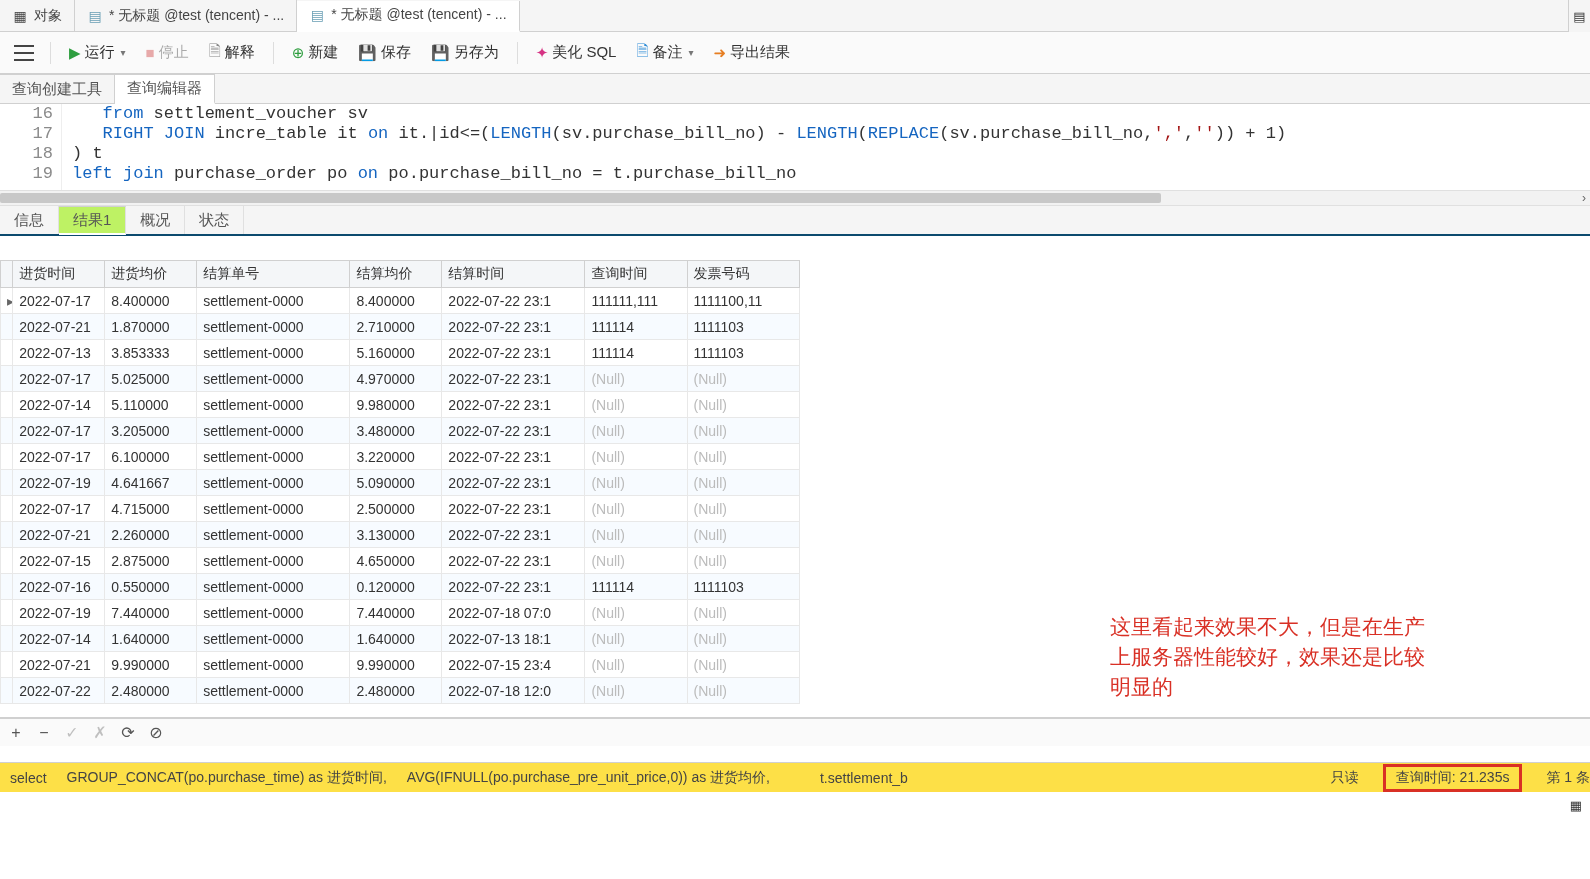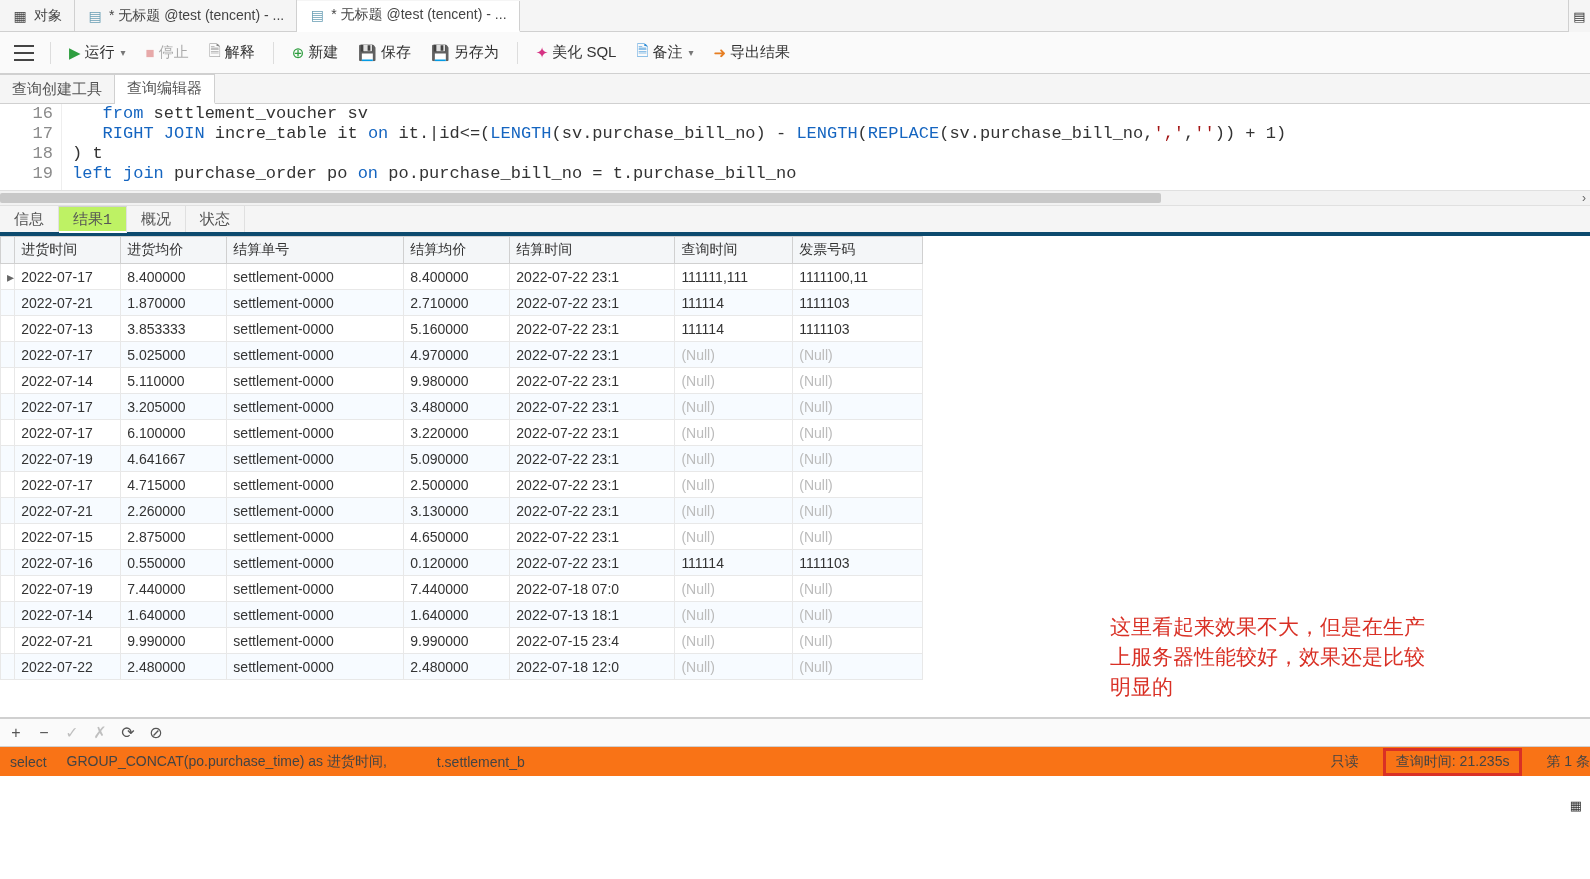--- a/index.html
+++ b/index.html
@@ -102,31 +102,31 @@
   
   .hscroll {
     height: 16px; background:#f2f2f2; border-top:1px solid #e0e0e0; border-bottom:1px solid #e0e0e0;
     position:relative;
   }
   .hscroll-thumb { position:absolute; left:0; top:2px; height:10px; width:73%; background:#c8c8c8; border-radius:2px;}
   .hscroll-arrow-right { position:absolute; right:4px; top:0; font-size:12px; color:#666; }
 
   
   .result-tabs {
-    display:flex; height:30px; background:#f5f5f5; border-bottom:4px solid #0c4a6e;font-family:Liberation Mono, monospace;
+    display:flex; height:30px; background:#f5f5f5; border-bottom:2px solid #0c4a6e;
   }
   .result-tab {
     padding:0 14px; display:flex; align-items:center; cursor:pointer;
     font-size:15px; color:#555; border-right:1px solid #e0e0e0;
   }
   .result-tab.active { background:#bef264; border-top:1px solid #d0d0d0; border-bottom:2px solid #fff; margin-bottom:-1px; font-weight:500; }
 
   
   .grid {
-    border-collapse:collapse; width:923px; table-layout:fixed;
+    border-collapse:collapse; width:800px; table-layout:fixed;margin-top:24px;
   }
   .grid th {
     background:#f4f6f8; border:1px solid #d0d0d0; padding:4px 6px; text-align:left;
     font-weight:normal; font-size:14px; color:#333; height:26px;
     overflow:hidden; white-space:nowrap;
   }
   .grid td {
     border:1px solid #e8e8e8; padding:3px 6px; font-size:14px; height:26px;
     overflow:hidden; white-space:nowrap; text-overflow:clip;
   }
@@ -138,23 +138,24 @@
 
   
   .footer-bar1 {
     height: 28px; display:flex; align-items:center; gap:8px; padding:0 6px;
     border-top:1px solid #d0d0d0; background:#fafafa;
   }
   .footer-bar1 .fb-btn { width:20px; text-align:center; color:#555; font-size:16px; cursor:pointer; }
   .footer-bar1 .fb-btn.disabled{ opacity:0.35; cursor:default;}
   .footer-bar2 {
     height: 30px; display:flex; align-items:center; padding:0 10px; gap:20px;
-    border-top:1px solid #d0d0d0; background:#f97316; font-size:14px; color:#444;
+    border-top:1px solid #d0d0d0; background:#fde047; font-size:14px; color:#444;
     justify-content:flex-start;
     position:relative;
+    margin-top:16px;
   }
   .footer-right { position:absolute; right:0; display:flex; gap:24px; align-items:center;}
   .query-time-box { border:3px solid #d93025; padding:2px 10px 2px 10px; }
 
   
   .annotation {
     position:absolute;
     right: 150px;
     top: 612px;
     color:#d93025;
@@ -475,20 +476,21 @@
   <span class="fb-btn disabled">✓</span>
   <span class="fb-btn disabled">✗</span>
   <span class="fb-btn">⟳</span>
   <span class="fb-btn">⊘</span>
   <div class="right-strip2">▦</div>
 </div>
 
 <div class="footer-bar2">
   <span>select</span>
   <span>GROUP_CONCAT(po.purchase_time) as 进货时间,</span>
+  <span>AVG(IFNULL(po.purchase_pre_unit_price,0)) as 进货均价,</span>
   <span style="margin-left:30px">t.settlement_b</span>
   <div class="footer-right">
     <span>只读</span>
     <span class="query-time-box">查询时间: 21.235s</span>
     <span>第 1 条</span>
   </div>
 </div>
 
 <div class="annotation">这里看起来效果不大，但是在生产上服务器性能较好，效果还是比较明显的</div>
 

